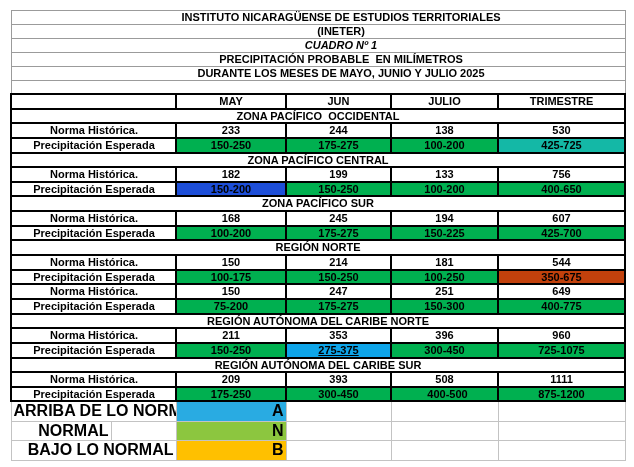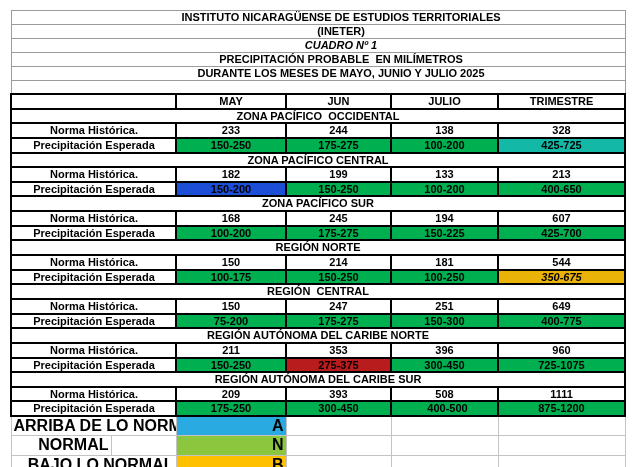--- a/index.html
+++ b/index.html
@@ -71,39 +71,39 @@
   </tr>
 
   <tr class="r-section">
         <td colspan="6">ZONA PACÍFICO  OCCIDENTAL</td>
       </tr>
   <tr class="r-norma">
     <td colspan="2" class="c-label">Norma Histórica.</td>
     <td>233</td>
     <td>244</td>
     <td>138</td>
-    <td>328</td>
+    <td>530</td>
   </tr>
   <tr class="r-esp">
     <td colspan="2" class="c-label">Precipitación Esperada</td>
     <td style="background-color: rgb(0, 176, 80);">150-250</td>
     <td style="background-color: rgb(0, 176, 80);">175-275</td>
     <td style="background-color: rgb(0, 176, 80);">100-200</td>
     <td style="background-color: #14b8a6;">425-725</td>
   </tr>
 
   <tr class="r-section">
         <td colspan="6">ZONA PACÍFICO CENTRAL</td>
       </tr>
   <tr class="r-norma">
     <td colspan="2" class="c-label">Norma Histórica.</td>
     <td>182</td>
     <td>199</td>
     <td>133</td>
-    <td>213</td>
+    <td>756</td>
   </tr>
   <tr class="r-esp">
     <td colspan="2" class="c-label">Precipitación Esperada</td>
     <td style="background-color: #1d4ed8;">150-200</td>
     <td style="background-color: rgb(0, 176, 80);">150-250</td>
     <td style="background-color: rgb(0, 176, 80);">100-200</td>
     <td style="background-color: rgb(0, 176, 80);">400-650</td>
   </tr>
 
   <tr class="r-section">
@@ -132,26 +132,23 @@
     <td>150</td>
     <td>214</td>
     <td>181</td>
     <td>544</td>
   </tr>
   <tr class="r-esp">
     <td colspan="2" class="c-label">Precipitación Esperada</td>
     <td style="background-color: rgb(0, 176, 80);">100-175</td>
     <td style="background-color: rgb(0, 176, 80);">150-250</td>
     <td style="background-color: rgb(0, 176, 80);">100-250</td>
-    <td style="background-color: #eab308; font-style: italic;">350-675</td>
-  </tr>
-
-  <tr class="r-section">
-        <td colspan="6">REGIÓN  CENTRAL</td>
-      </tr>
+    <td style="background-color: #c2410c;">350-675</td>
+  </tr>
+
   <tr class="r-norma">
     <td colspan="2" class="c-label">Norma Histórica.</td>
     <td>150</td>
     <td>247</td>
     <td>251</td>
     <td>649</td>
   </tr>
   <tr class="r-esp">
     <td colspan="2" class="c-label">Precipitación Esperada</td>
     <td style="background-color: rgb(0, 176, 80);">75-200</td>
@@ -166,21 +163,21 @@
   <tr class="r-norma">
     <td colspan="2" class="c-label">Norma Histórica.</td>
     <td>211</td>
     <td>353</td>
     <td>396</td>
     <td>960</td>
   </tr>
   <tr class="r-esp">
     <td colspan="2" class="c-label">Precipitación Esperada</td>
     <td style="background-color: rgb(0, 176, 80);">150-250</td>
-    <td style="background-color: #b91c1c;">275-375</td>
+    <td style="background-color: #0ea5e9; text-decoration: underline;">275-375</td>
     <td style="background-color: rgb(0, 176, 80);">300-450</td>
     <td style="background-color: rgb(0, 176, 80);">725-1075</td>
   </tr>
 
   <tr class="r-section">
         <td colspan="6">REGIÓN AUTÓNOMA DEL CARIBE SUR</td>
       </tr>
   <tr class="r-norma">
     <td colspan="2" class="c-label">Norma Histórica.</td>
     <td>209</td>

